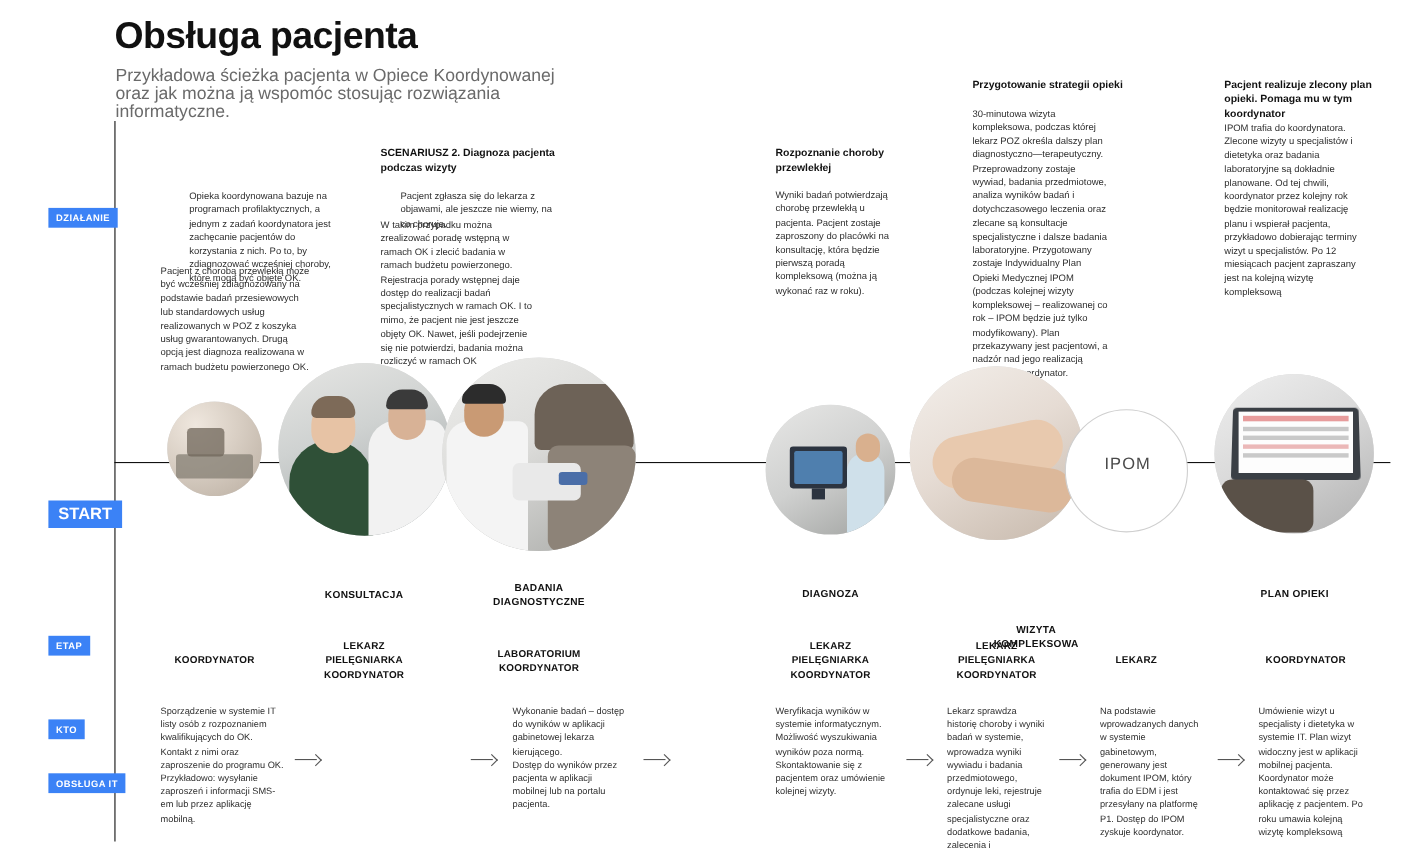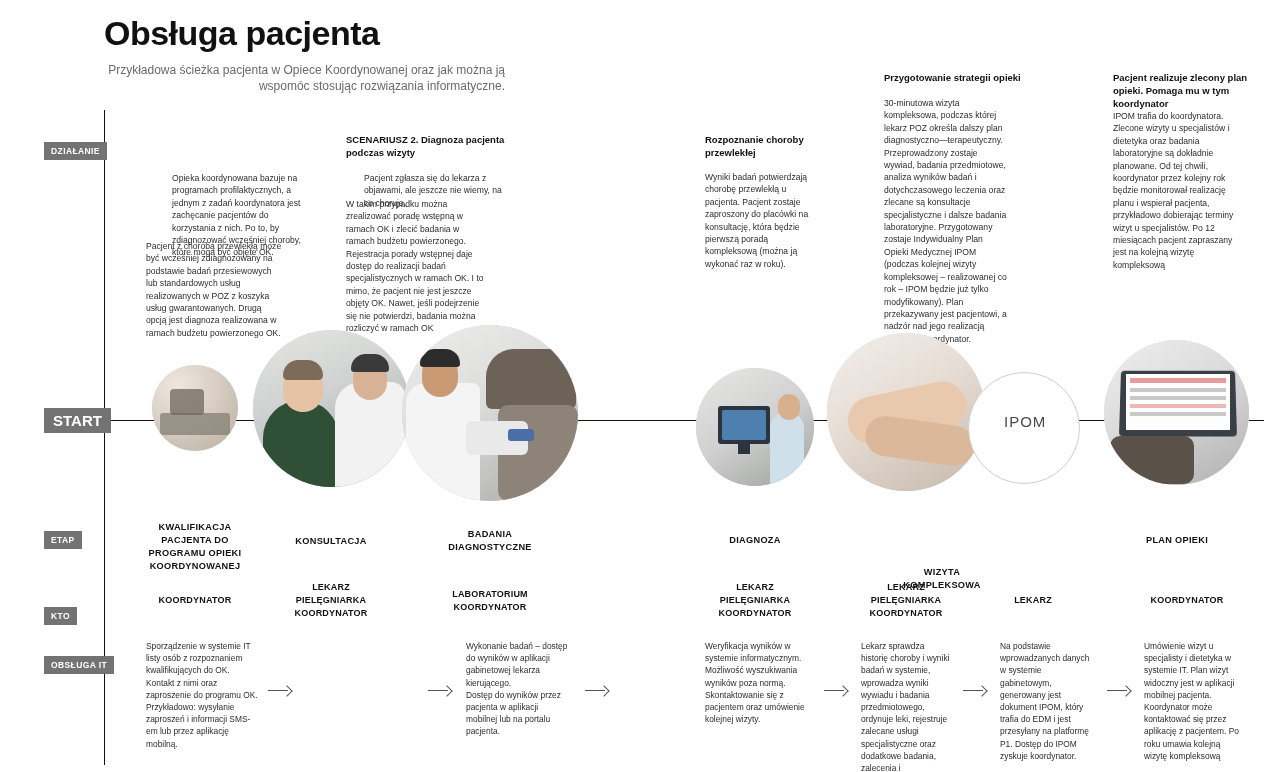--- a/index.html
+++ b/index.html
@@ -14,33 +14,33 @@
   .canvas{position:relative;width:1280px;height:772px;}
 
   
   .title{
     position:absolute;left:104px;top:14px;
     font-size:34px;font-weight:bold;letter-spacing:-0.5px;
     color:#111;
   }
   .subtitle{
     position:absolute;left:105px;top:62px;width:400px;
-    font-size:12px;line-height:16px;color:#6a6a6a;text-align:right;
+    font-size:16px;line-height:16px;color:#6a6a6a;
   }
 
   
   .vline{
     position:absolute;left:104px;top:110px;width:1px;height:655px;
     background:#111;
   }
   .row-label{
     position:absolute;left:44px;
-    background:#737373;color:#fff;
+    background:#3b82f6;color:#fff;
     font-size:8.5px;font-weight:bold;letter-spacing:.4px;
-    padding:4px 7px;white-space:nowrap;
+    padding:4px 7px;white-space:nowrap;margin-top:47px;
   }
   .row-label.start{
     left:44px;font-size:15px;padding:4px 9px;letter-spacing:0;
   }
 
   
   .timeline{
     position:absolute;left:104px;top:420px;width:1160px;height:1px;background:#111;
   }
 
@@ -178,21 +178,20 @@
     <div style="position:absolute;left:16px;top:30px;width:116px;height:66px;background:#3a3f45;border-radius:4px;transform:perspective(200px) rotateX(6deg);"></div>
     <div style="position:absolute;left:22px;top:34px;width:104px;height:56px;background:#fdfdfd;"></div>
     <div style="position:absolute;left:26px;top:38px;width:96px;height:5px;background:#d23b3b;opacity:.5;"></div>
     <div style="position:absolute;left:26px;top:48px;width:96px;height:4px;background:#c9c9c9;"></div>
     <div style="position:absolute;left:26px;top:56px;width:96px;height:4px;background:#c9c9c9;"></div>
     <div style="position:absolute;left:26px;top:64px;width:96px;height:4px;background:#e08a8a;opacity:.6;"></div>
     <div style="position:absolute;left:26px;top:72px;width:96px;height:4px;background:#c9c9c9;"></div>
     <div style="position:absolute;left:6px;top:96px;width:84px;height:48px;background:#5a5148;border-radius:10px;"></div>
   </div>
 
-  <div class="stage-name" style="left:140px;top:521px;width:110px;">KWALIFIKACJA PACJENTA DO PROGRAMU OPIEKI KOORDYNOWANEJ</div>
   <div class="stage-name" style="left:281px;top:535px;width:100px;">KONSULTACJA</div>
   <div class="stage-name" style="left:440px;top:528px;width:100px;">BADANIA DIAGNOSTYCZNE</div>
   <div class="stage-name" style="left:705px;top:534px;width:100px;">DIAGNOZA</div>
   <div class="stage-name" style="left:892px;top:528px;width:100px;margin-top:38px;">WIZYTA KOMPLEKSOWA</div>
   <div class="stage-name" style="left:983px;top:534px;width:80px;"></div>
   <div class="stage-name" style="left:1127px;top:534px;width:100px;">PLAN OPIEKI</div>
 
   <div class="who" style="left:140px;top:594px;width:110px;">KOORDYNATOR</div>
   <div class="who" style="left:291px;top:581px;width:80px;">LEKARZ PIELĘGNIARKA KOORDYNATOR</div>
   <div class="who" style="left:450px;top:588px;width:80px;">LABORATORIUM KOORDYNATOR</div>

